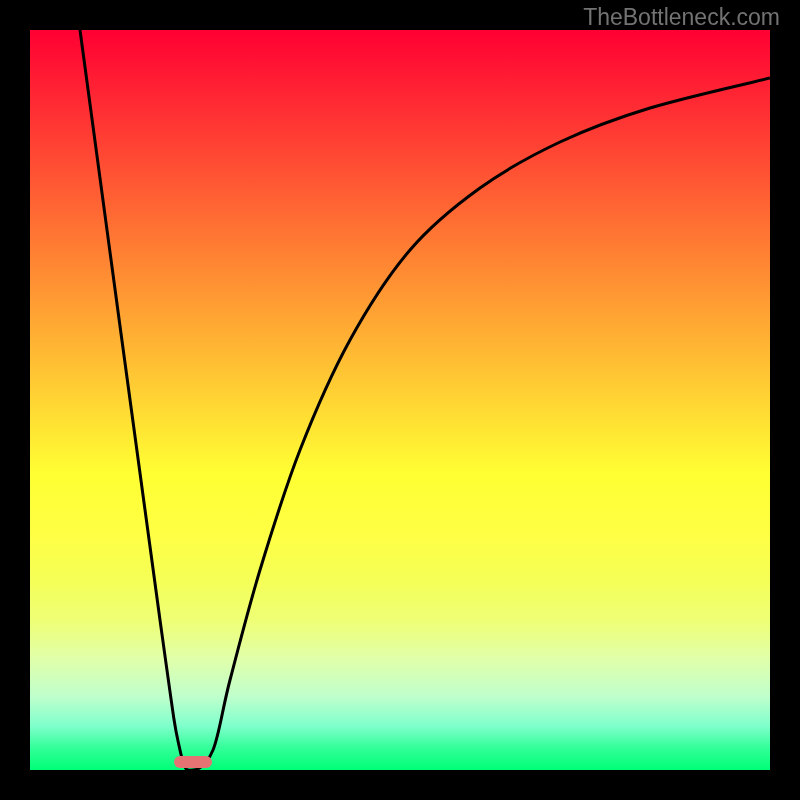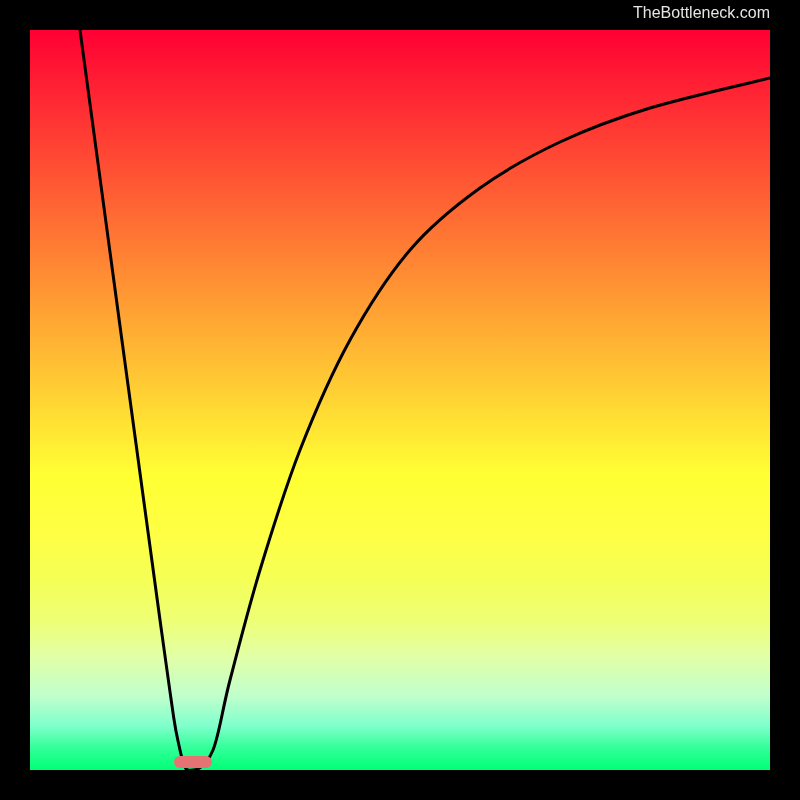--- a/index.html
+++ b/index.html
@@ -26,23 +26,23 @@
         #e0ffaa 85%,
         #c0ffcc 90%,
         #80ffcc 94%,
         #33ff99 97%,
         #00ff77 100%
       );
     }
     .watermark {
       position: absolute;
       top: 4px;
-      right: 30px;
-      color: #e5e5e5;
-      font-size: 16px;
+      right: 20px;
+      color: #737373;
+      font-size: 23px;
     }
     .curve-svg {
       position: absolute;
       top: 0;
       left: 0;
       width: 100%;
       height: 100%;
     }
     .marker {
       position: absolute;

